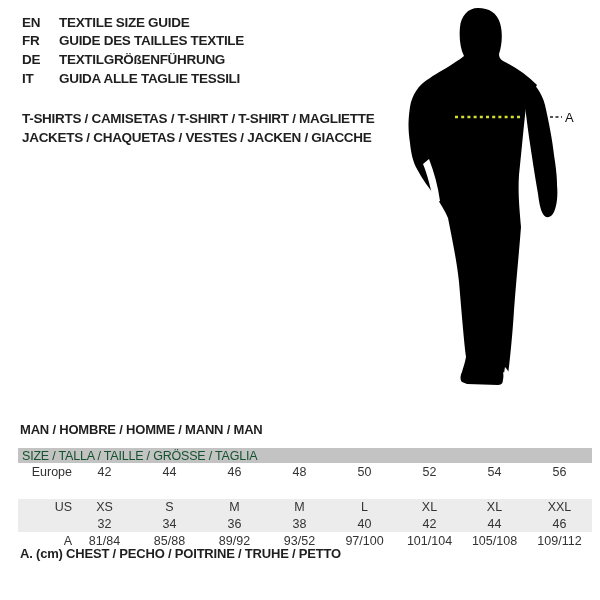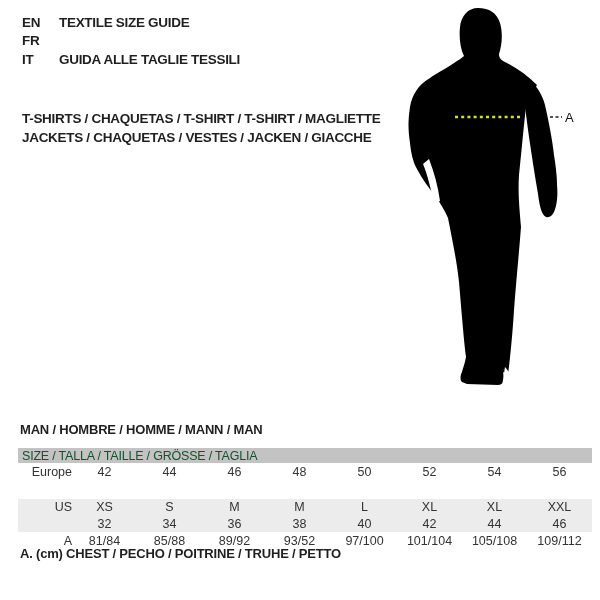--- a/index.html
+++ b/index.html
@@ -46,29 +46,34 @@
 
 <div class="canvas">
 
   <div class="langs">
     <div class="lang-row">
       <span class="lang-code">EN</span>
       <span class="lang-label">TEXTILE SIZE GUIDE</span>
     </div>
     <div class="lang-row">
       <span class="lang-code">FR</span>
+      <span class="lang-label">GUIDE DES TAILLES TEXTILE</span>
+    </div>
+    <div class="lang-row">
+      <span class="lang-code">DE</span>
+      <span class="lang-label">TEXTILGRÖßENFÜHRUNG</span>
     </div>
     <div class="lang-row">
       <span class="lang-code">IT</span>
       <span class="lang-label">GUIDA ALLE TAGLIE TESSILI</span>
     </div>
   </div>
 
   <div class="garments">
-    <div>T-SHIRTS / CHAQUETAS / T-SHIRT / T-SHIRT / MAGLIETTE</div>
+    <div>T-SHIRTS / CAMISETAS / T-SHIRT / T-SHIRT / MAGLIETTE</div>
     <div>JACKETS / CHAQUETAS / VESTES / JACKEN / GIACCHE</div>
   </div>
 
   <div class="figure">
     <svg viewBox="0 0 170 385" xmlns="http://www.w3.org/2000/svg">
 
       <path fill="#000000" d="
         M 73,3
         C 63,3 56,11 55,22
         C 54,32 55,43 59,51

